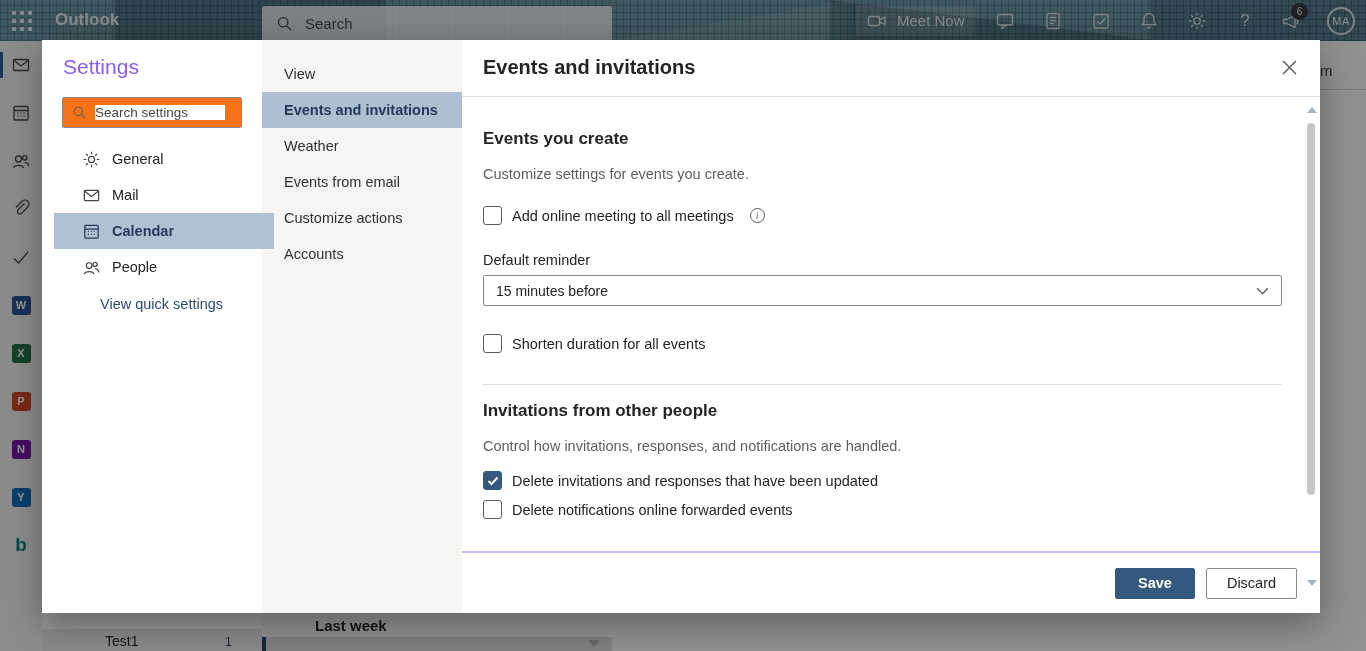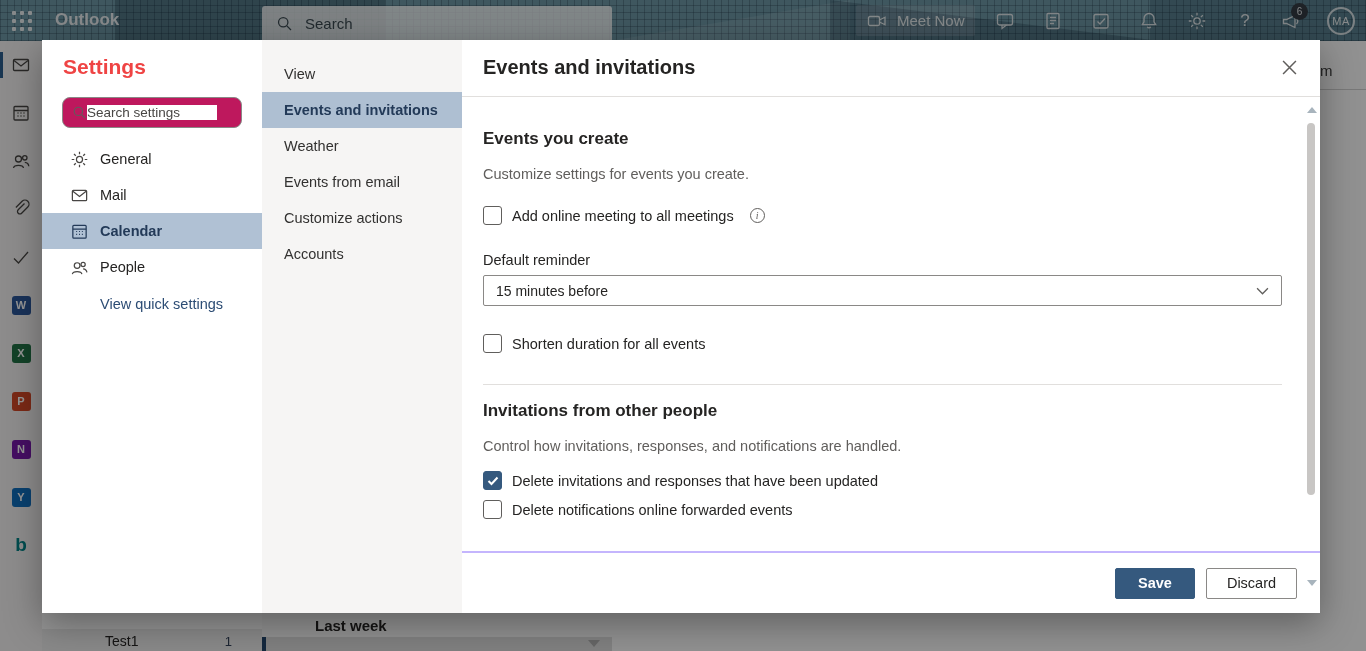--- a/index.html
+++ b/index.html
@@ -69,29 +69,29 @@
   .frag { position:absolute; left:708px; top:21px; font-size:15px; color:#3a3a3a; }
   .frag-line { position:absolute; left:700px; top:48px; width:54px; border-top:1px solid #cfcfcf; }
 
   .backdrop { position:absolute; left:0; top:0; width:1366px; height:651px;
     background:rgba(0,0,0,.42); z-index:2; }
 
   
   .modal { position:absolute; left:42px; top:40px; width:1278px; height:573px; background:#fff;
     z-index:3; display:flex; box-shadow:0 10px 34px rgba(0,0,0,.35); }
   .panel-left { width:220px; background:#fff; position:relative; }
-  .settings-title { position:absolute; left:21px; top:15px; font-size:21px; font-weight:700; color:#ef4444; }
+  .settings-title { position:absolute; left:21px; top:15px; font-size:21px; font-weight:400; color:#8b5cf6; }
   .settings-search { position:absolute; left:20px; top:57px; width:180px; height:31px;
-    border:1px solid #8a8886; border-radius:8px; display:flex; align-items:center; 
-    padding-left:9px; background:#be185d; }
+    border:1px solid #8a8886; border-radius:2px; display:flex; align-items:center; gap:8px;
+    padding-left:9px; background:#f97316; }
   .settings-search svg { stroke:#605e5c; }
   .settings-search input { border:none; outline:none; font-size:13.5px; color:#333; width:130px;
     font-family:"Liberation Sans",sans-serif; }
   .settings-search input::placeholder { color:#484644; opacity:1; }
-  .cat-list { position:absolute; left:0; top:101px; width:220px; }
+  .cat-list { position:absolute; left:12px; top:101px; width:220px; }
   .cat-row { height:36px; display:flex; align-items:center; padding-left:28px; gap:11px;
     cursor:pointer; font-size:14.5px; color:#252423; }
   .cat-row svg { stroke:#484644; fill:none; stroke-width:1.3; }
   .cat-row.selected { background:#b0c1d4; font-weight:700; color:#233a58; }
   .cat-row.selected svg { stroke:#233a58; }
   .quick-link { position:absolute; left:58px; top:256px; font-size:14.5px; color:#2c4c74; cursor:pointer; }
 
   .panel-nav { width:200px; background:#f6f5f4; padding-top:16px; }
   .nav-row { height:36px; display:flex; align-items:center; padding-left:22px; font-size:14.5px;
     color:#323130; cursor:pointer; }

